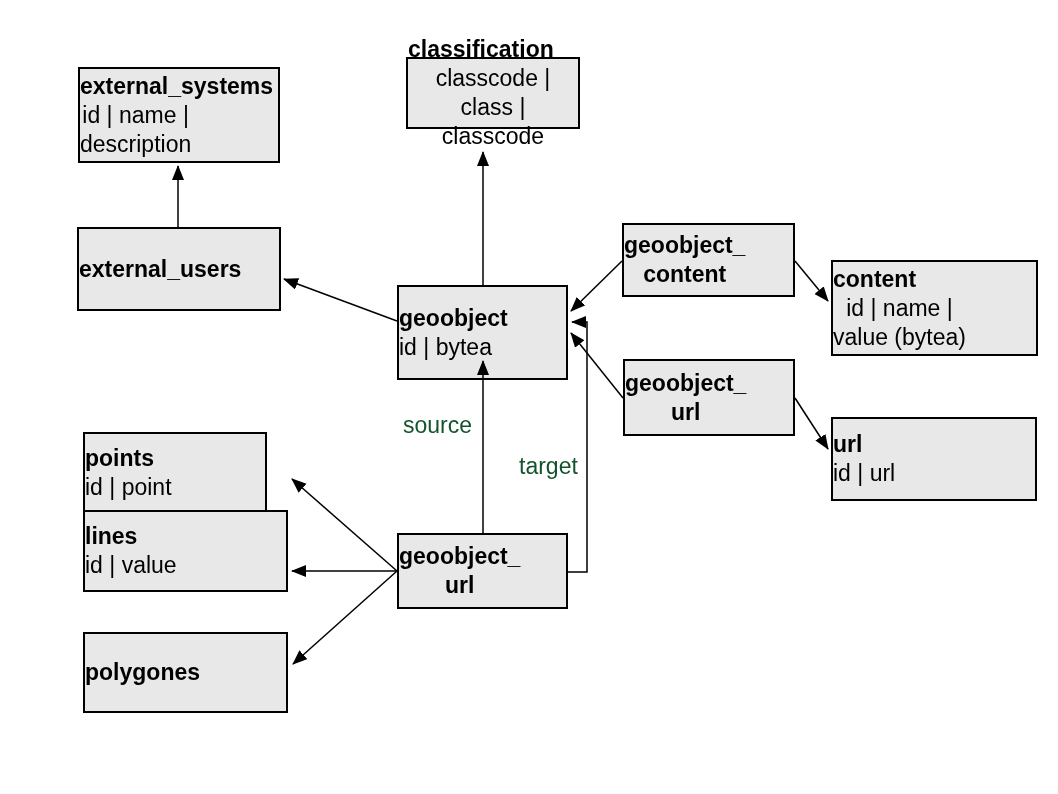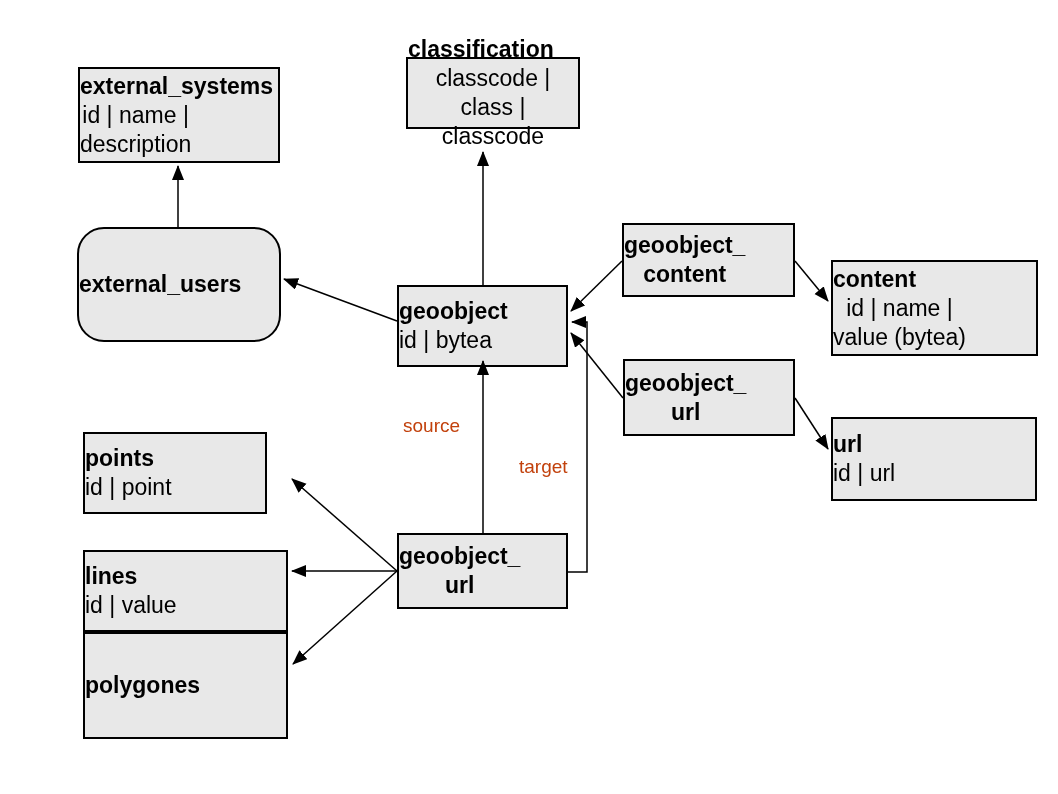--- a/index.html
+++ b/index.html
@@ -41,84 +41,84 @@
     width: 1058px; height: 794px;
     pointer-events: none;
   }
   #edges line, #edges path.edge {
     stroke: #000000;
     stroke-width: 1.5;
     fill: none;
   }
   .edge-label {
     position: absolute;
-    font-size: 19px;
+    font-size: 23px;
     line-height: 25px;
-    color: #c2410c;
+    color: #14532d;
     white-space: nowrap;
   }
 </style>
 </head>
 <body>
 
 <div id="canvas">
 
   <div class="node" style="left:78px; top:67px; width:202px; height:96px;">
     <div class="title">external_systems</div>
     <div class="fields">id | name |
 description</div>
   </div>
 
   <div class="node" style="left:406px; top:57px; width:174px; height:72px;">
     <div class="title">classification</div>
     <div class="fields">classcode |
 class | classcode</div>
   </div>
 
-  <div class="node" style="left:77px; top:227px; width:204px; height:115px;border-radius:27px;">
+  <div class="node" style="left:77px; top:227px; width:204px; height:84px;">
     <div class="title">external_users</div>
   </div>
 
   <div class="node" style="left:622px; top:223px; width:173px; height:74px;">
     <div class="title">geoobject_
 content</div>
   </div>
 
   <div class="node" style="left:831px; top:260px; width:207px; height:96px;">
     <div class="title">content</div>
     <div class="fields">id | name |
 value (bytea)</div>
   </div>
 
-  <div class="node" style="left:397px; top:285px; width:171px; height:82px;">
+  <div class="node" style="left:397px; top:285px; width:171px; height:95px;">
     <div class="title">geoobject</div>
     <div class="fields">id | bytea</div>
   </div>
 
   <div class="node" style="left:623px; top:359px; width:172px; height:77px;">
     <div class="title">geoobject_
 url</div>
   </div>
 
   <div class="node" style="left:831px; top:417px; width:206px; height:84px;">
     <div class="title">url</div>
     <div class="fields">id | url</div>
   </div>
 
   <div class="node" style="left:83px; top:432px; width:184px; height:82px;">
     <div class="title">points</div>
     <div class="fields">id | point</div>
   </div>
 
-  <div class="node" style="left:83px; top:550px; width:205px; height:82px;">
+  <div class="node" style="left:83px; top:510px; width:205px; height:82px;">
     <div class="title">lines</div>
     <div class="fields">id | value</div>
   </div>
 
-  <div class="node" style="left:83px; top:632px; width:205px; height:107px;">
+  <div class="node" style="left:83px; top:632px; width:205px; height:81px;">
     <div class="title">polygones</div>
   </div>
 
   <div class="node" style="left:397px; top:533px; width:171px; height:76px;">
     <div class="title">geoobject_
 url</div>
   </div>
 
   <svg id="edges" viewBox="0 0 1058 794" xmlns="http://www.w3.org/2000/svg">
     <defs>

